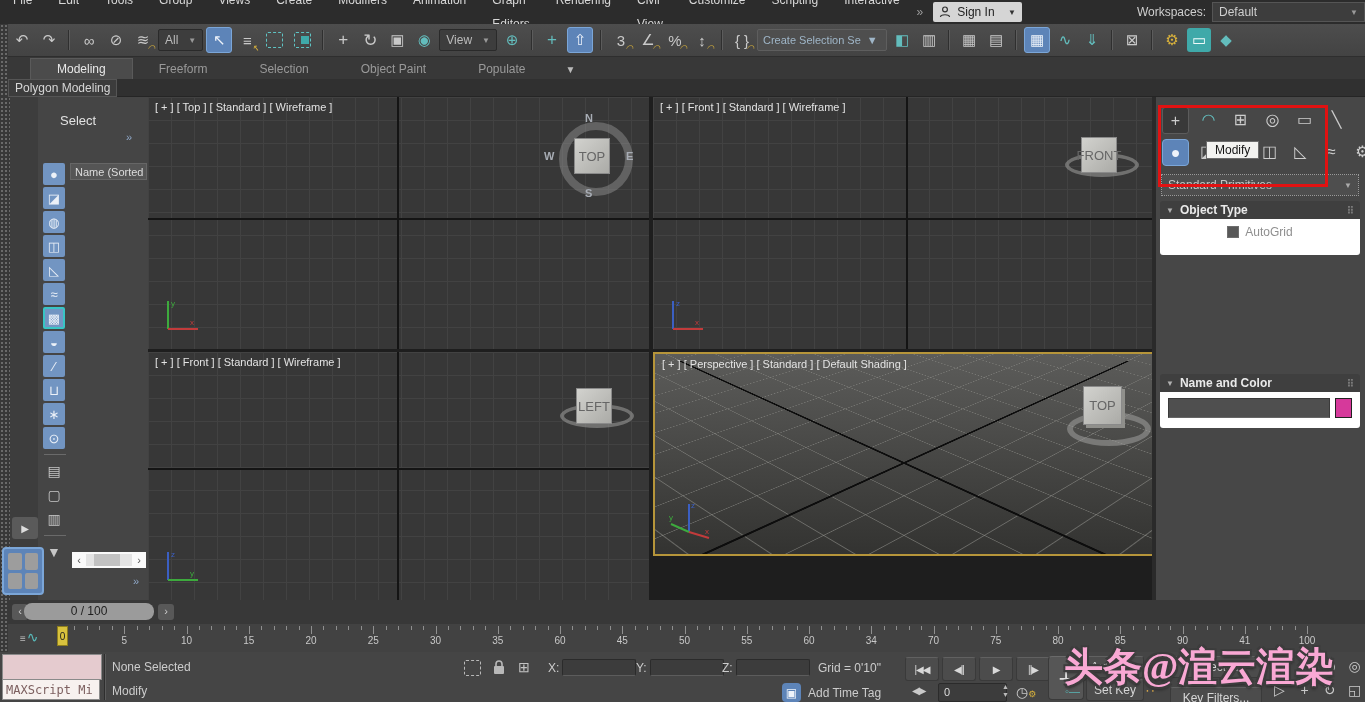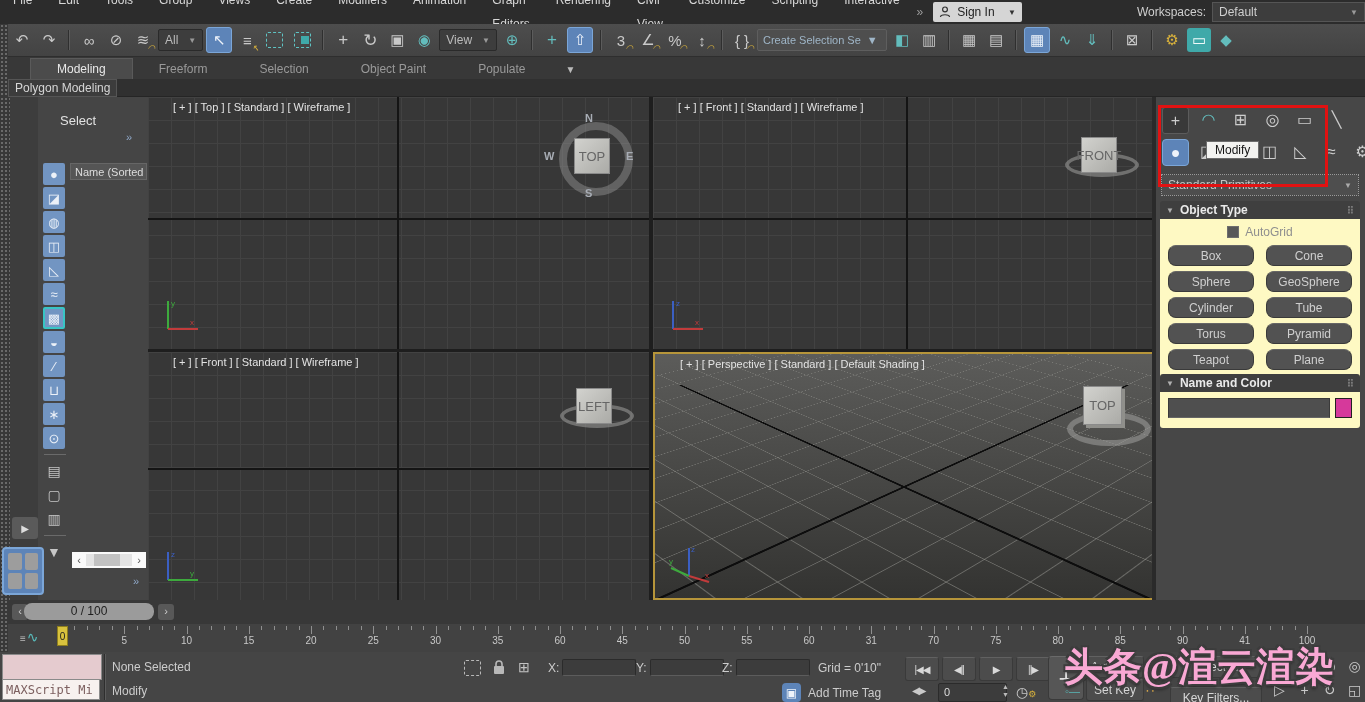--- a/index.html
+++ b/index.html
@@ -59,21 +59,21 @@
   #se-chev2{left:95px;top:478px;}
   #play-btn{left:12px;top:420px;width:26px;height:22px;background:#5a5a5a;border-radius:3px;color:#ddd;font-size:10px;display:flex;align-items:center;justify-content:center;}
   #layout-icon{left:2px;top:450px;width:42px;height:48px;background:#5d84b8;border:2px solid #7ba6d8;border-radius:4px;display:grid;grid-template-columns:1fr 1fr;gap:3px;padding:4px;box-sizing:border-box;}
   #layout-icon span{background:#9d9d9d;border-radius:2px;}
   
   #vps{left:148px;top:0;width:1006px;height:503px;background:#1e1e1e;}
   .vp{position:absolute;overflow:hidden;background-color:#373737;}
   .vp-grid{position:absolute;inset:0;background-image:linear-gradient(#424242 1px,transparent 1px),linear-gradient(90deg,#424242 1px,transparent 1px);background-size:23px 23px;}
   .ax-v{position:absolute;top:0;bottom:0;width:2px;background:#141414;}
   .ax-h{position:absolute;left:0;right:0;height:2px;background:#141414;}
-  .vp-label{position:absolute;left:25px;top:4px;font-size:11px;color:#e3e3e3;z-index:3;white-space:nowrap;}
+  .vp-label{position:absolute;left:7px;top:4px;font-size:11px;color:#e3e3e3;z-index:3;white-space:nowrap;}
   .vcube{position:absolute;width:34px;height:34px;background:linear-gradient(135deg,#d2d2ce,#ababa7);border:1px solid #8a8a8a;color:#666;font-size:13px;display:flex;align-items:center;justify-content:center;z-index:2;}
   .vring{position:absolute;border:4px solid rgba(160,160,158,.55);border-radius:50%;z-index:1;}
   .compass-ring{position:absolute;width:58px;height:58px;border:8px solid rgba(150,150,150,.45);border-radius:50%;z-index:1;}
   .compass-l{position:absolute;font-size:11px;font-weight:bold;color:#a8adb5;z-index:2;}
   .tripod{position:absolute;left:12px;bottom:12px;z-index:3;}
   #vp-persp{border:2px solid #b6953a;box-sizing:border-box;background:linear-gradient(#5c5c5a,#333331);}
   #persp-grid{position:absolute;left:50%;top:54%;width:960px;height:960px;transform:translate(-50%,-50%) perspective(780px) rotateX(63deg) rotateZ(45deg);background-image:linear-gradient(rgba(150,150,145,.55) 1.5px,transparent 1.5px),linear-gradient(90deg,rgba(150,150,145,.55) 1.5px,transparent 1.5px);background-size:48px 48px;}
   .pg-ax-h{position:absolute;left:6%;right:6%;top:50%;height:3px;background:#0d0d0d;}
   .pg-ax-v{position:absolute;top:6%;bottom:6%;left:50%;width:3px;background:#0d0d0d;}
   
@@ -86,21 +86,21 @@
   .cp-ic.sel{background:#5d84b8;border:1px solid #7ba6d8;color:#eef3fa;border-radius:4px;}
   .cp-ic.teal{color:#63bdbd;}
   #cp-tooltip{left:50px;top:44px;background:#f2f2f0;border:1px solid #6c6c6c;color:#141414;font-size:12px;padding:1px 8px;z-index:4;}
   #cp-redbox{left:2px;top:8px;width:164px;height:76px;border:3px solid #e21212;z-index:5;pointer-events:none;}
   #cp-dd{left:6px;top:78px;width:196px;height:20px;background:#4e4e4e;outline:1px dotted #9a9a9a;display:flex;align-items:center;font-size:12px;color:#c4c4c4;padding:0 6px;box-sizing:border-box;}
   #cp-dd .caret{margin-left:auto;font-size:8px;color:#aaa;}
   .rollout{left:4px;width:200px;}
   .ro-head{height:18px;background:#3f3f3f;border-radius:3px 3px 0 0;display:flex;align-items:center;font-size:12px;font-weight:bold;color:#eaeaea;padding:0 6px;gap:6px;}
   .ro-head .tri{font-size:8px;color:#b0b0b0;}
   .ro-head .gripdots{margin-left:auto;color:#7a7a7a;font-size:10px;}
-  .ro-body{background:#fef9c3;border-radius:0 0 3px 3px;padding:6px 8px 10px;}
+  .ro-body{background:#ffffff;border-radius:0 0 3px 3px;padding:6px 8px 10px;}
   #autogrid-row{display:flex;align-items:center;justify-content:center;gap:6px;margin-bottom:6px;}
   #autogrid-cb{width:10px;height:10px;background:#585858;border:1px solid #6e6e6e;}
   #autogrid-lbl{font-size:12px;color:#8f8f8f;}
   #objgrid{display:grid;grid-template-columns:1fr 1fr;gap:5px 12px;}
   .objbtn{height:19px;background:#525252;border:1px solid #3a3a3a;border-top-color:#666;border-radius:8px;color:#cfcfcf;font-size:12px;display:flex;align-items:center;justify-content:center;cursor:default;}
   #nc-row{display:flex;align-items:center;gap:5px;}
   #nc-field{flex:1;height:18px;background:#4f4f4f;border:1px solid #3a3a3a;border-bottom-color:#666;}
   #nc-swatch{width:15px;height:18px;border:1px solid #222;}
   
   #timeslider{left:0;top:600px;width:1365px;height:24px;background:#383838;border-bottom:1px solid #2b2b2b;}
@@ -335,21 +335,21 @@
       <div class="vring" style="left:412px;top:52px;width:66px;height:16px;"></div>
       <div class="vcube" style="left:428px;top:36px;">LEFT</div>
       <svg class="tripod" width="42" height="42">
         <line x1="8" y1="34" x2="8" y2="6" stroke="#3b5fc2" stroke-width="2"></line>
         <line x1="8" y1="34" x2="38" y2="34" stroke="#3daa3d" stroke-width="2"></line>
         <text x="30" y="30" fill="#3daa3d" font-size="8">y</text>
           <text x="11" y="11" fill="#3b5fc2" font-size="8">z</text>
       </svg>
     </div>
 
-    <div class="vp" id="vp-persp" style="left:505px;top:255px;width:501px;height:248px;">
+    <div class="vp" id="vp-persp" style="left:505px;top:255px;width:501px;height:204px;">
       <div id="persp-grid">
         <div class="pg-ax-h"></div>
         <div class="pg-ax-v"></div>
       </div>
       <div class="vp-label">[ + ] [ Perspective ] [ Standard ] [ Default Shading ]</div>
       <div class="vring" style="left:412px;top:58px;width:72px;height:22px;border-width:6px;"></div>
       <div class="vcube" style="left:428px;top:32px;width:37px;height:37px;box-shadow:3px 3px 0 #8f8f8b;">TOP</div>
       <svg class="tripod" width="46" height="46">
         <line x1="22" y1="36" x2="22" y2="8" stroke="#3b5fc2" stroke-width="2"></line>
         <line x1="22" y1="36" x2="4" y2="28" stroke="#3daa3d" stroke-width="2"></line>
@@ -391,33 +391,20 @@
       <div class="ro-head">
         <span class="tri">▼</span>
         <span>Object Type</span>
         <span class="gripdots">⠿</span>
       </div>
       <div class="ro-body">
         <div id="autogrid-row">
           <span id="autogrid-cb"></span>
           <span id="autogrid-lbl">AutoGrid</span>
         </div>
-        <div id="objgrid">
-            <div class="objbtn">Box</div>
-            <div class="objbtn">Cone</div>
-            <div class="objbtn">Sphere</div>
-            <div class="objbtn">GeoSphere</div>
-            <div class="objbtn">Cylinder</div>
-            <div class="objbtn">Tube</div>
-            <div class="objbtn">Torus</div>
-            <div class="objbtn">Pyramid</div>
-            <div class="objbtn">Teapot</div>
-            <div class="objbtn">Plane</div>
-            <div class="objbtn" style="grid-column: 1;">TextPlus</div>
-          </div>
       </div>
     </div>
 
     <div class="abs rollout" style="top:277px;">
       <div class="ro-head">
         <span class="tri">▼</span>
         <span>Name and Color</span>
         <span class="gripdots">⠿</span>
       </div>
       <div class="ro-body">
@@ -549,21 +536,21 @@
       <div class="tick-lbl" style="left: 194.75px;">15</div>
       <div class="tick-lbl" style="left: 257px; text-align: center;">20</div>
       <div class="tick-lbl" style="left: 319.25px;">25</div>
       <div class="tick-lbl" style="left: 381.5px;">30</div>
       <div class="tick-lbl" style="left: 443.75px;">35</div>
       <div class="tick-lbl" style="left: 506px;">60</div>
       <div class="tick-lbl" style="left: 568.25px;">45</div>
       <div class="tick-lbl" style="left: 630.5px;">50</div>
       <div class="tick-lbl" style="left: 692.75px;">55</div>
       <div class="tick-lbl" style="left: 755px;">60</div>
-      <div class="tick-lbl" style="left: 817.25px;">31</div>
+      <div class="tick-lbl" style="left: 817.25px;">34</div>
       <div class="tick-lbl" style="left: 879.5px;">70</div>
       <div class="tick-lbl" style="left: 941.75px;">75</div>
       <div class="tick-lbl" style="left: 1004px;">80</div>
       <div class="tick-lbl" style="left: 1066.25px;">85</div>
       <div class="tick-lbl" style="left: 1128.5px;">90</div>
       <div class="tick-lbl" style="left: 1190.75px;">41</div>
       <div class="tick-lbl" style="left: 1253px;">100</div>
     </div>
 </div>
 

